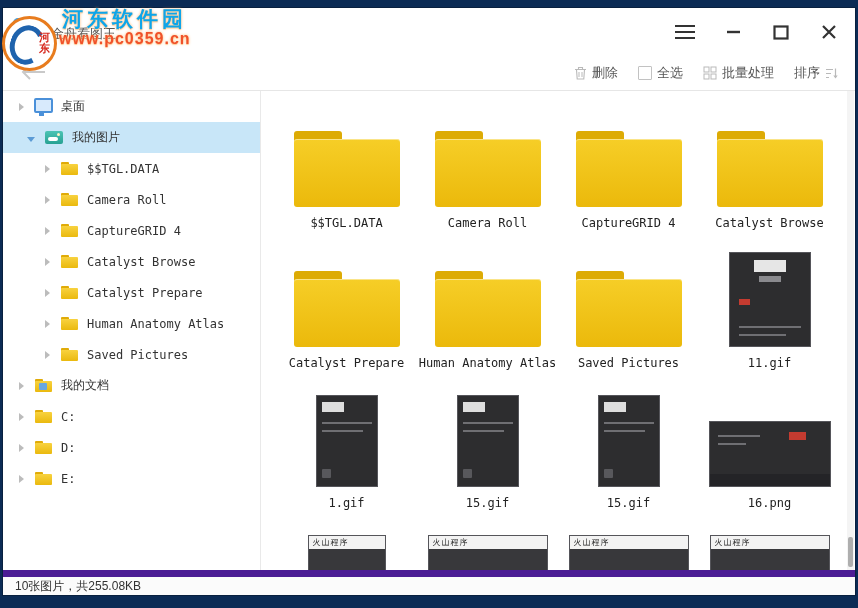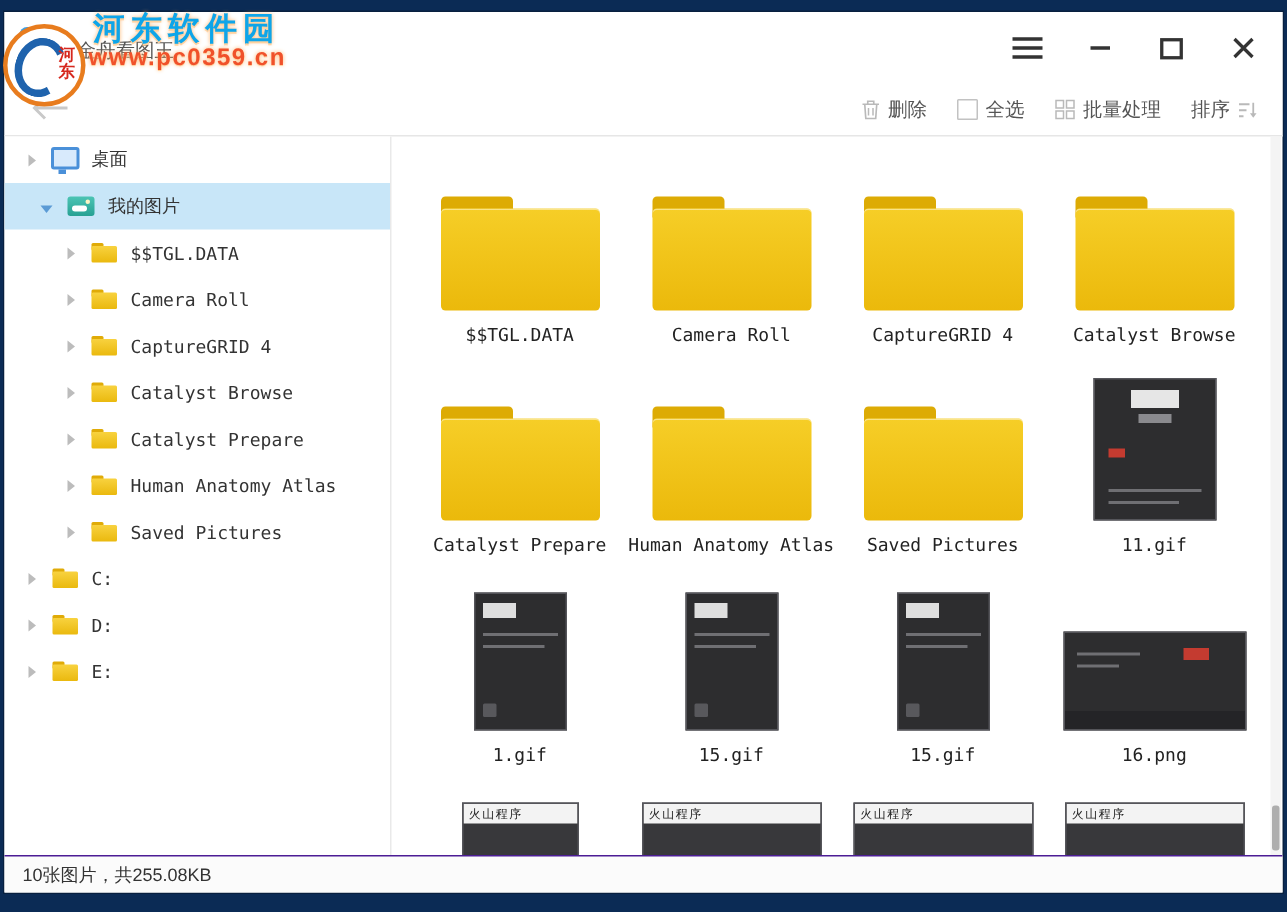--- a/index.html
+++ b/index.html
@@ -98,21 +98,21 @@
   .v-cutoff{background:#38383b}
   .v-cutoff .th-head{position:absolute;left:0;top:0;right:0;height:13px;background:#f3f3f3;
     display:flex;align-items:center;padding-left:4px;box-sizing:border-box}
   .v-cutoff .th-head-text{font-size:8px;font-weight:normal;color:#222;letter-spacing:1px}
 
   
   .vscroll{position:absolute;right:1px;top:83px;width:7px;bottom:25px;background:#f4f4f4}
   .vthumb{position:absolute;left:1px;width:5px;height:30px;bottom:3px;background:#aeaeae;border-radius:2px;cursor:pointer}
 
   
-  .statusbar{position:absolute;left:0;right:0;bottom:0;height:25px;background:#fbfbfb;border-top:1px solid #4c1d95;
+  .statusbar{position:absolute;left:0;right:0;bottom:0;height:25px;background:#fbfbfb;border-top:7px solid #4c1d95;
     display:flex;align-items:center;padding-left:12px;font-size:12px;color:#333;box-sizing:border-box}
 </style>
 </head>
 <body>
 
 <div class="window">
 
   <div class="titlebar">
     <div class="app-icon">
       <svg width="16" height="14" viewBox="0 0 16 14">
@@ -245,20 +245,29 @@
         <div class="tree-item" style="padding-left: 42px;">
           <i class="tw"></i>
           <span class="ti">
             <i class="sfolder"></i>
           </span>
           <span class="tl">Saved Pictures</span>
         </div>
         <div class="tree-item" style="padding-left: 16px;">
           <i class="tw"></i>
           <span class="ti">
+            <i class="sfolder">
+              <b class="sheet"></b>
+            </i>
+          </span>
+          <span class="tl">我的文档</span>
+        </div>
+        <div class="tree-item" style="padding-left: 16px;">
+          <i class="tw"></i>
+          <span class="ti">
             <i class="sfolder"></i>
           </span>
           <span class="tl">C:</span>
         </div>
         <div class="tree-item" style="padding-left: 16px;">
           <i class="tw"></i>
           <span class="ti">
             <i class="sfolder"></i>
           </span>
           <span class="tl">D:</span>

